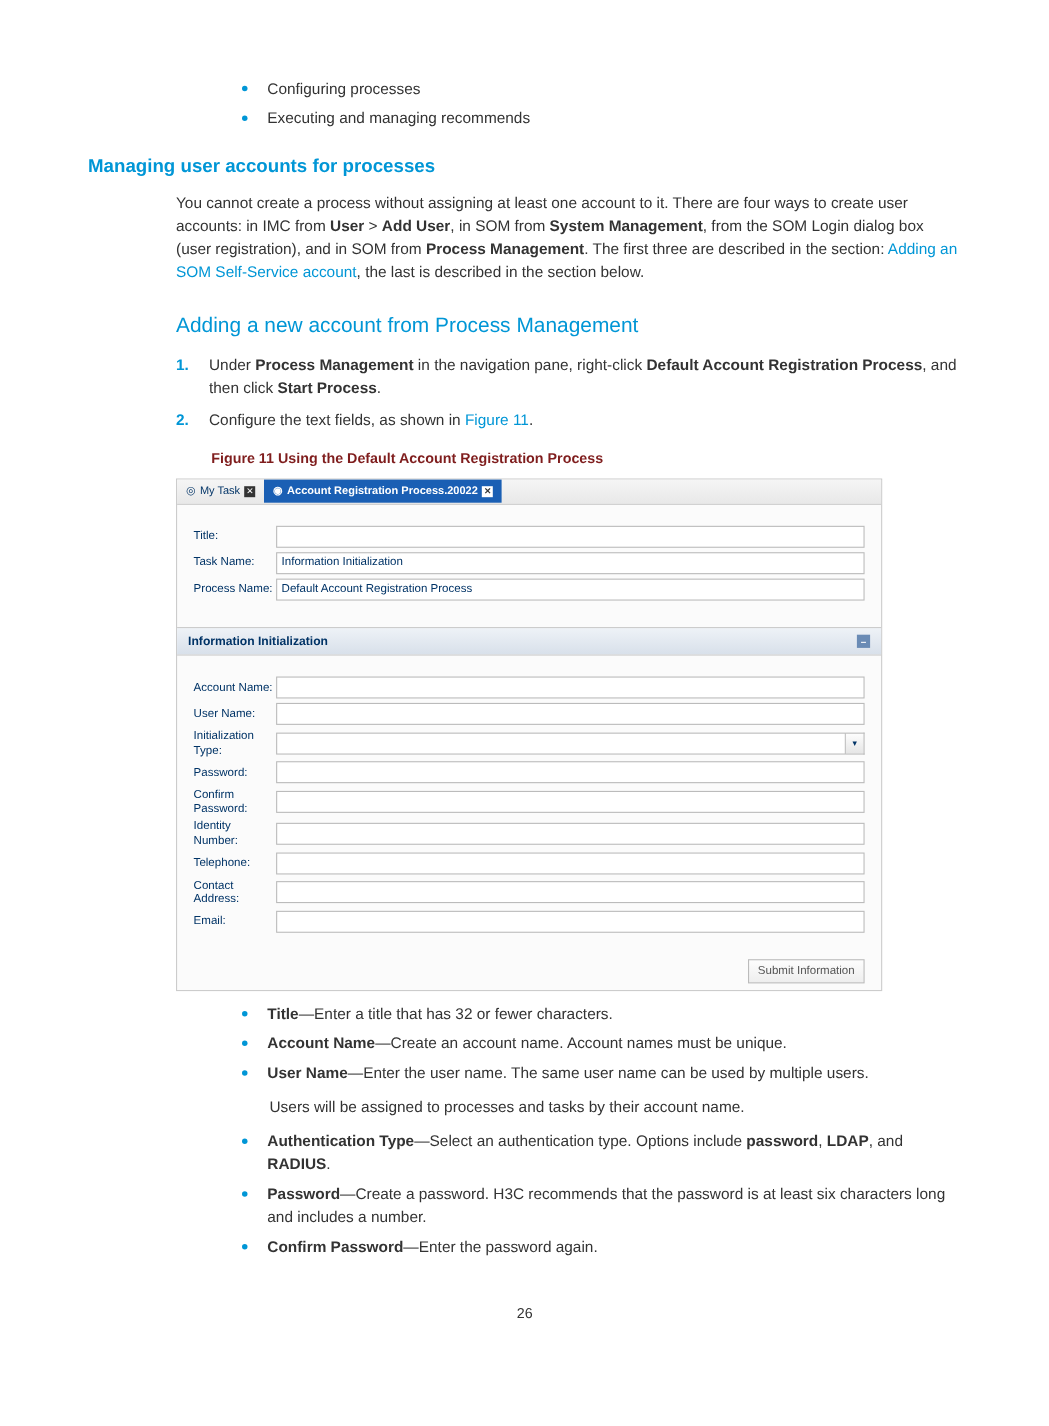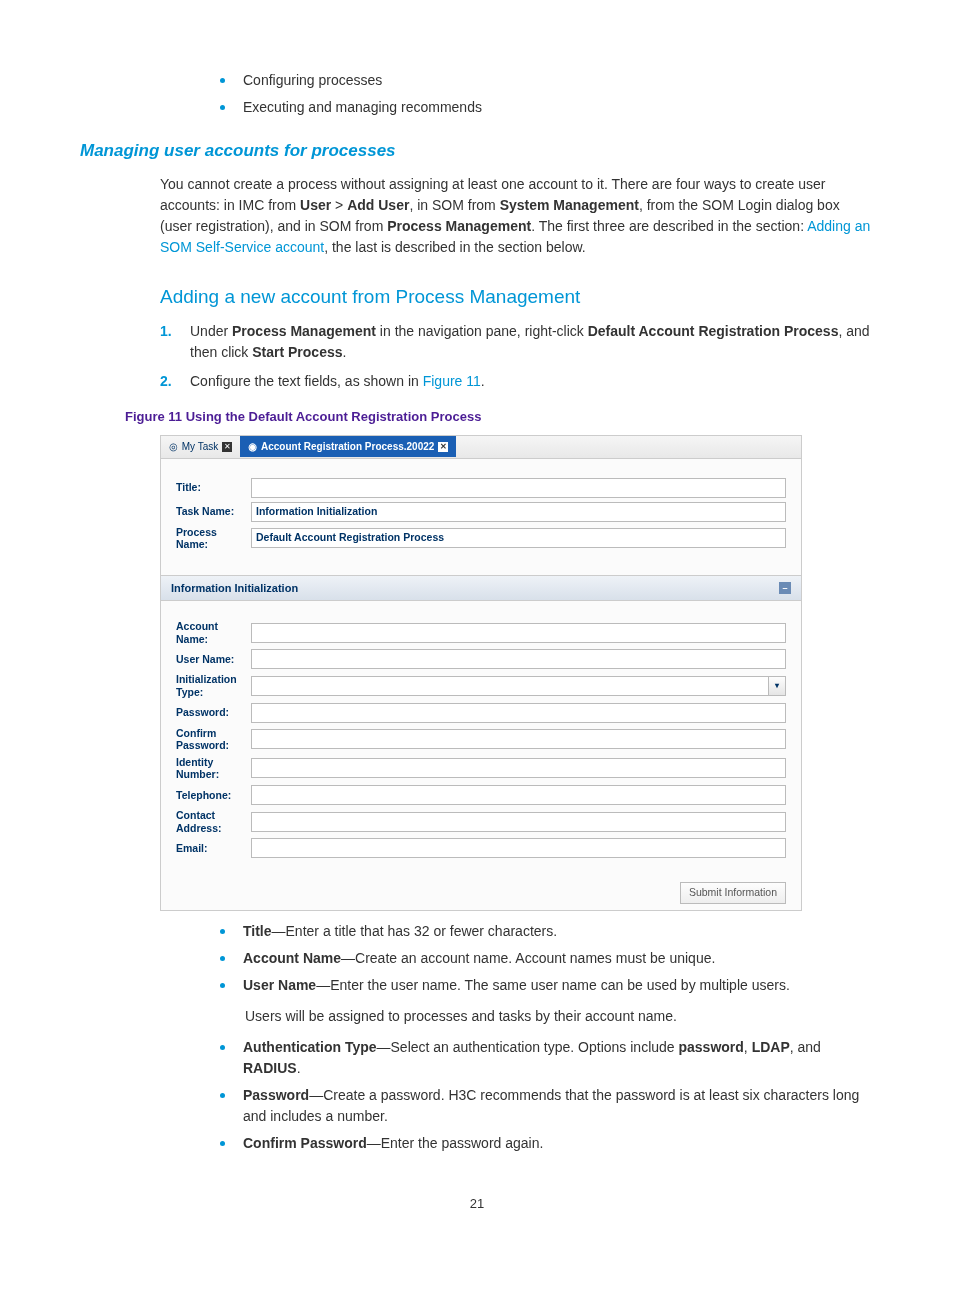--- a/index.html
+++ b/index.html
@@ -24,21 +24,20 @@
     width: 5px; height: 5px; border-radius: 50%;
     background: #0096d6;
     margin: 8px 18px 0 0;
     flex-shrink: 0;
   }
   h2.section {
     color: #0096d6;
     font-size: 17px;
     font-weight: bold;
     margin: 20px 0 10px 0;
-    font-style: italic;
   }
   h3.subsection {
     color: #0096d6;
     font-size: 19px;
     font-weight: normal;
     margin: 25px 0 10px 80px;
   }
   .body-text {
     margin: 10px 0 10px 80px;
   }
@@ -54,24 +53,24 @@
     display: flex;
     margin: 8px 0;
   }
   ol.steps .num {
     color: #0096d6;
     font-weight: bold;
     width: 30px;
     flex-shrink: 0;
   }
   .figcap {
-    color: #4c1d95;
+    color: #7f1d1d;
     font-weight: bold;
     font-size: 13px;
-    margin: 15px 0 8px 45px;
+    margin: 15px 0 8px 112px;
   }
   .bold { font-weight: bold; }
   .screenshot {
     margin-left: 80px;
     border: 1px solid #ccc;
     width: 640px;
     font-size: 11px;
     color: #003366;
     background: #fbfbfb;
   }
@@ -106,21 +105,20 @@
     color:#555;
     font-size:11px;
   }
   .form-area {
     padding: 15px 15px 10px 15px;
   }
   .form-row {
     display: flex;
     align-items: center;
     margin: 4px 0;
-    font-weight: bold;
   }
   .form-row label {
     width: 75px;
     color: #003366;
     font-size: 10.5px;
     line-height: 1.2;
   }
   .form-row .field {
     flex: 1;
     border: 1px solid #bbb;
@@ -311,13 +309,13 @@
   <div class="bullet-row">
     <div class="dot"></div>
     <div><span class="bold">Password</span><span>—Create a password. H3C recommends that the password is at least six characters long and includes a number.</span></div>
   </div>
   <div class="bullet-row">
     <div class="dot"></div>
     <div><span class="bold">Confirm Password</span><span>—Enter the password again.</span></div>
   </div>
 </div>
 
-<div class="page-num">21</div>
+<div class="page-num">26</div>
 
 </body></html>

